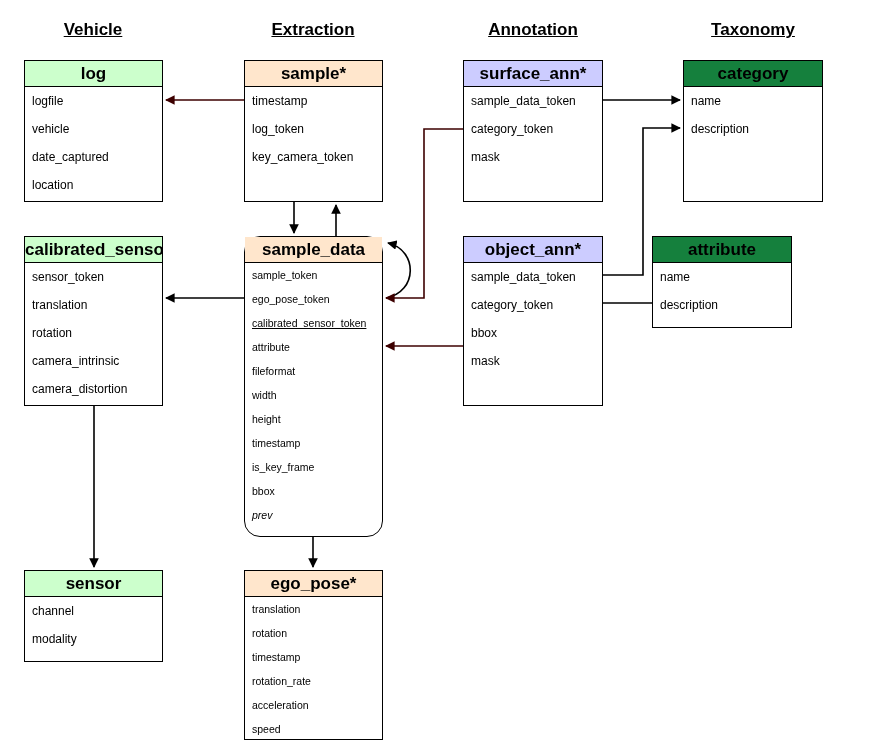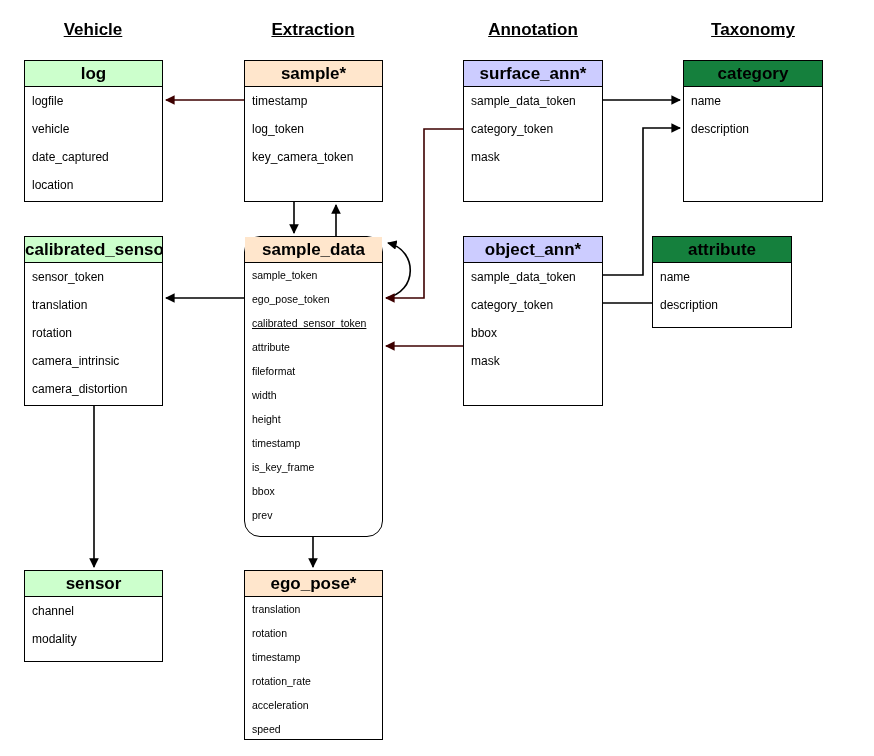--- a/index.html
+++ b/index.html
@@ -176,21 +176,21 @@
         <div class="field" style="height: 24px; line-height: 24px;">sample_token</div>
         <div class="field" style="height: 24px; line-height: 24px;">ego_pose_token</div>
         <div class="field" style="height: 24px; line-height: 24px; text-decoration: underline;">calibrated_sensor_token</div>
         <div class="field" style="height: 24px; line-height: 24px;">attribute</div>
         <div class="field" style="height: 24px; line-height: 24px;">fileformat</div>
         <div class="field" style="height: 24px; line-height: 24px;">width</div>
         <div class="field" style="height: 24px; line-height: 24px;">height</div>
         <div class="field" style="height: 24px; line-height: 24px;">timestamp</div>
         <div class="field" style="height: 24px; line-height: 24px;">is_key_frame</div>
         <div class="field" style="height: 24px; line-height: 24px;">bbox</div>
-        <div class="field" style="height: 24px; line-height: 24px;">prev</div>
+        <div class="field" style="height: 24px; line-height: 24px; font-style: italic;">prev</div>
       </div>
     </div>
     <div class="entity fs-big" style="left: 463px; top: 236px; width: 140px; height: 170px;">
       <div class="entity-header hdr-purple">object_ann*</div>
       <div class="entity-fields">
         <div class="field" style="height: 28px; line-height: 28px;">sample_data_token</div>
         <div class="field" style="height: 28px; line-height: 28px;">category_token</div>
         <div class="field" style="height: 28px; line-height: 28px;">bbox</div>
         <div class="field" style="height: 28px; line-height: 28px;">mask</div>
       </div>

